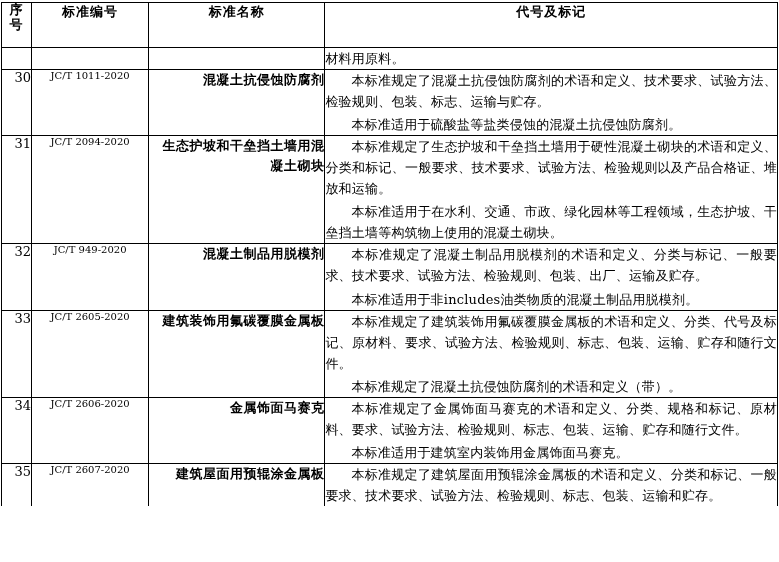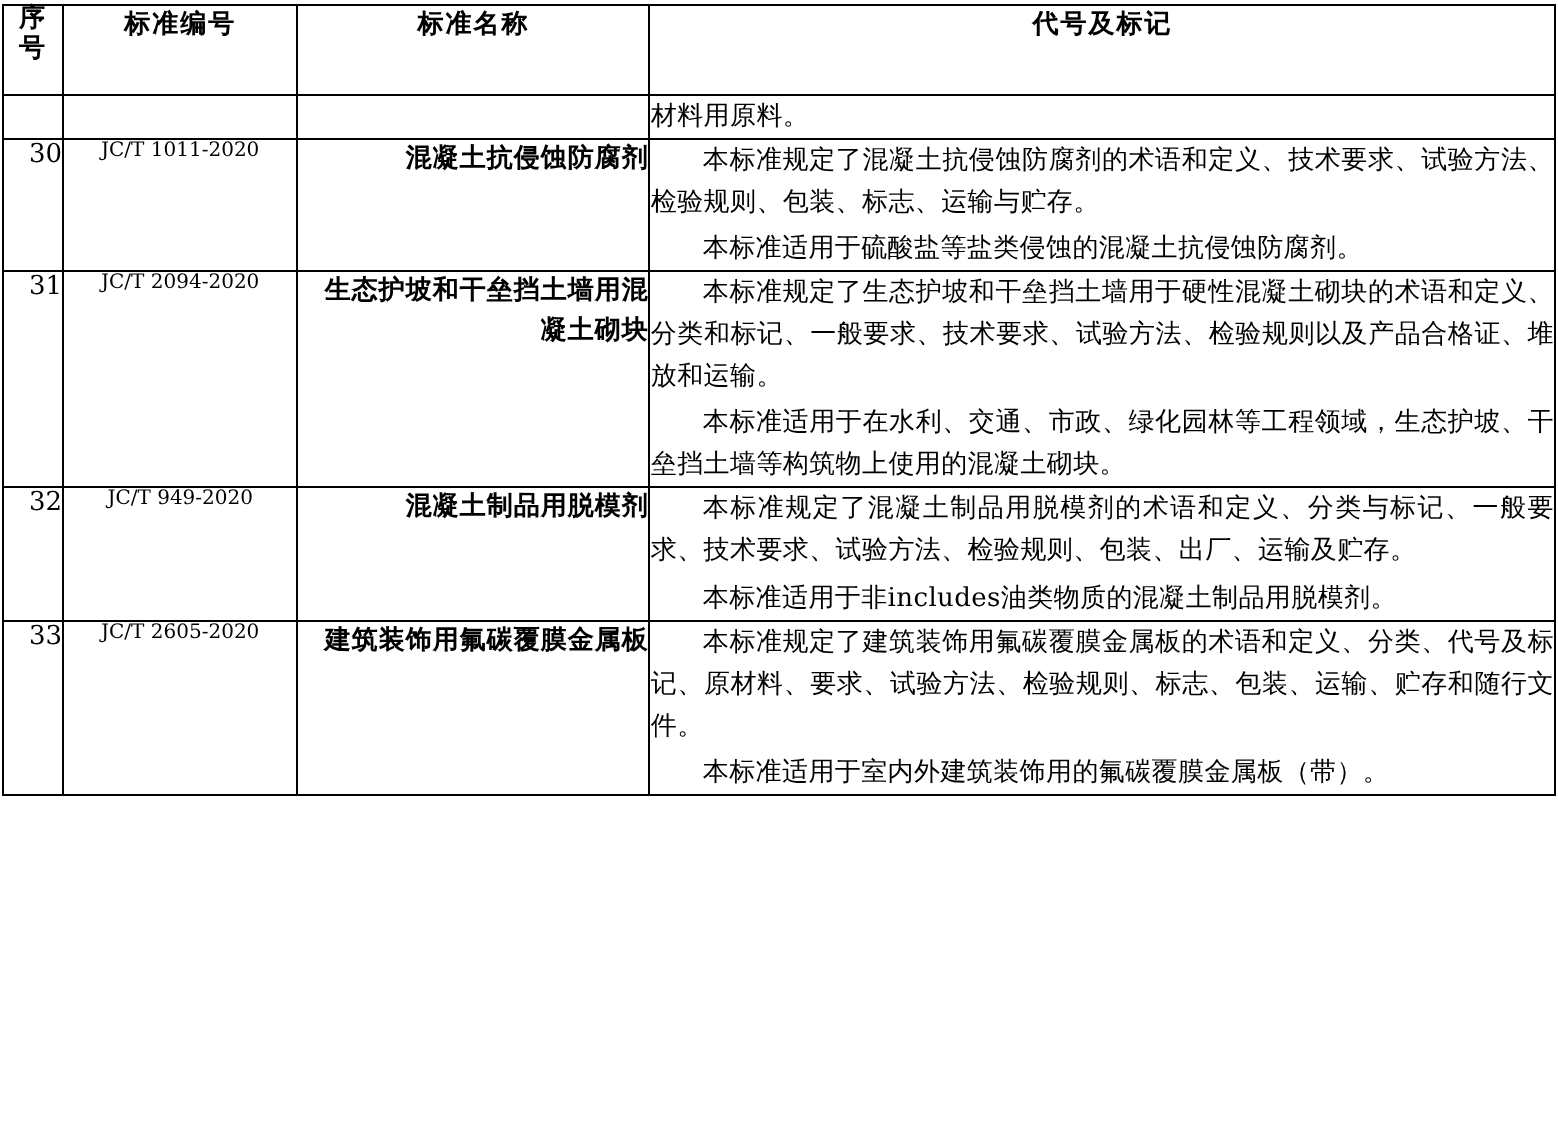--- a/index.html
+++ b/index.html
@@ -160,20 +160,37 @@
           <p>本标准适用于非includes油类物质的混凝土制品用脱模剂。</p>
         </td>
       </tr>
 
       <tr>
         <td class="seq">33</td>
         <td class="code">JC/T 2605-2020</td>
         <td class="name">建筑装饰用氟碳覆膜金属板</td>
         <td class="body">
           <p>本标准规定了建筑装饰用氟碳覆膜金属板的术语和定义、分类、代号及标记、原材料、要求、试验方法、检验规则、标志、包装、运输、贮存和随行文件。</p>
-          <p>本标准适用于室内外建筑装饰用的氟碳覆膜金属板（带）。</p>
+          <p>本标准规定了混凝土抗侵蚀防腐剂的术语和定义（带）。</p>
         </td>
       </tr>
 
+      <tr>
+        <td class="seq">34</td>
+        <td class="code">JC/T 2606-2020</td>
+        <td class="name">金属饰面马赛克</td>
+        <td class="body">
+          <p>本标准规定了金属饰面马赛克的术语和定义、分类、规格和标记、原材料、要求、试验方法、检验规则、标志、包装、运输、贮存和随行文件。</p>
+          <p>本标准适用于建筑室内装饰用金属饰面马赛克。</p>
+        </td>
+      </tr>
 
+      <tr>
+        <td class="seq clipped-bottom">35</td>
+        <td class="code clipped-bottom">JC/T 2607-2020</td>
+        <td class="name clipped-bottom">建筑屋面用预辊涂金属板</td>
+        <td class="body clipped-bottom">
+          <p>本标准规定了建筑屋面用预辊涂金属板的术语和定义、分类和标记、一般要求、技术要求、试验方法、检验规则、标志、包装、运输和贮存。</p>
+        </td>
+      </tr>
     </tbody>
   </table>
 </div>
 
 </body></html>

